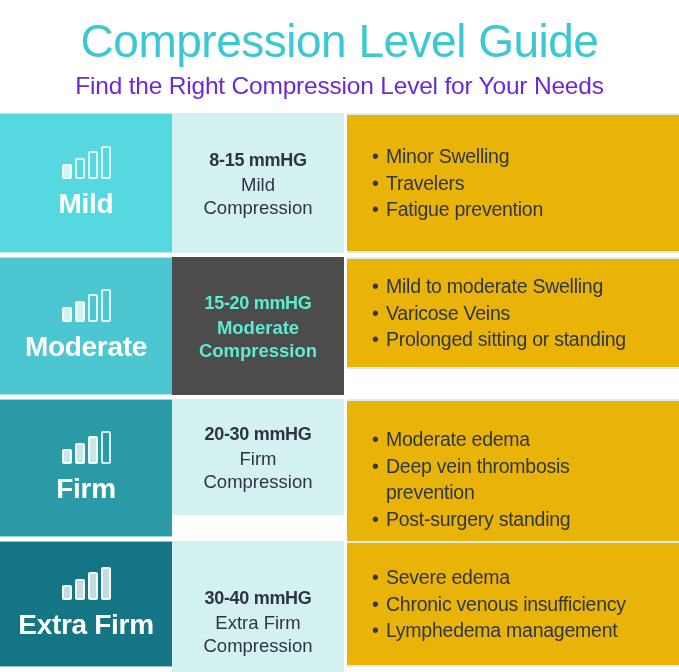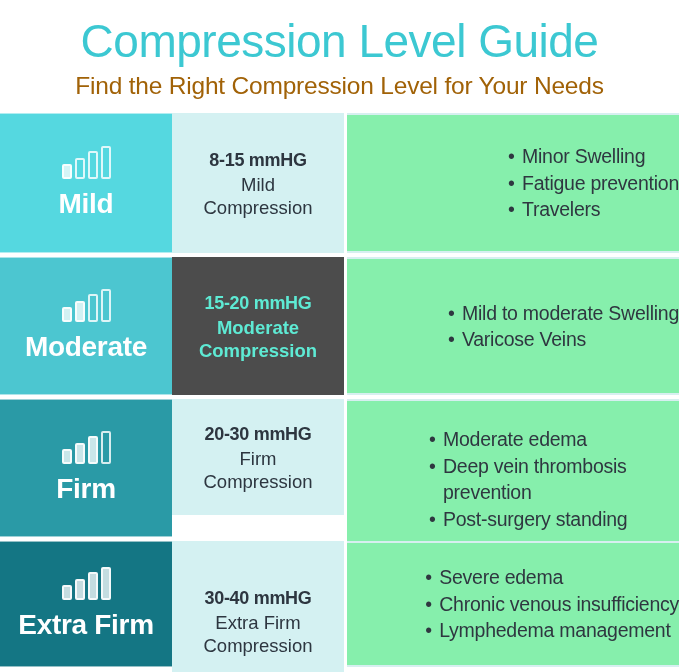--- a/index.html
+++ b/index.html
@@ -19,21 +19,21 @@
     font-weight: 400;
     color: #3cc8d2;
     text-align: center;
     letter-spacing: -0.5px;
     padding-top: 1px;
   }
   .subtitle {
     font-size: 24.5px;
     line-height: 32px;
     font-weight: 400;
-    color: #a16207;
+    color: #6d28d9;
     text-align: center;
     letter-spacing: -0.2px;
     padding-top: 2px;
   }
 
   
   .table { position: absolute; left: 0; top: 100px; width: 679px; }
   .row { position: relative; display: flex; width: 679px; }
   .row + .row { margin-top: 4px; }
 
@@ -96,29 +96,28 @@
   }
   .mmhg-sub {
     font-size: 18.5px;
     line-height: 23px;
     font-weight: 400;
   }
   .cell-mmhg.highlight .mmhg-sub { font-weight: bold; }
 
   .cell-uses {
     flex: 1 1 auto;
-    background: #86efac;
+    background: #eab308;
     padding: 0 0 0 25px;
     display: flex;
     flex-direction: column;
     justify-content: center;
     border-top: 2px solid #d7eff0;
     border-bottom: 2px solid #d7eff0;
     margin-left: 3px;
-    align-items: flex-end;
   }
   .bullets { list-style: none; }
   .bullets li {
     position: relative;
     padding-left: 14px;
     font-size: 19.5px;
     line-height: 26.5px;
     color: #2f3740;
     letter-spacing: -0.25px;
     white-space: nowrap;
@@ -155,45 +154,46 @@
         <div class="level-label">Mild</div>
       </div>
       <div class="cell-mmhg" style="height:140px;">
         <div class="mmhg">8-15 mmHG</div>
         <div class="mmhg-sub">Mild</div>
         <div class="mmhg-sub">Compression</div>
       </div>
       <div class="cell-uses" style="height:140px;">
         <ul class="bullets">
           <li>Minor Swelling</li>
+          <li>Travelers</li>
           <li>Fatigue prevention</li>
-          <li>Travelers</li>
         </ul>
       </div>
     </div>
 
     <div class="row" style="height:138px;">
       <div class="cell-level" style="background:#4cc6d0;height:138px;">
         <div class="bars">
           <span class="bar b1 filled"></span>
           <span class="bar b2 filled"></span>
           <span class="bar b3"></span>
           <span class="bar b4"></span>
         </div>
         <div class="level-label">Moderate</div>
       </div>
       <div class="cell-mmhg highlight" style="height:138px;">
         <div class="mmhg">15-20 mmHG</div>
         <div class="mmhg-sub">Moderate</div>
         <div class="mmhg-sub">Compression</div>
       </div>
-      <div class="cell-uses" style="height:138px;">
+      <div class="cell-uses" style="height:112px;">
         <ul class="bullets">
           <li>Mild to moderate Swelling</li>
           <li>Varicose Veins</li>
+          <li>Prolonged sitting or standing</li>
         </ul>
       </div>
     </div>
 
     <div class="row" style="height:138px;">
       <div class="cell-level" style="background:#2a9aa6;height:138px;">
         <div class="bars">
           <span class="bar b1 filled"></span>
           <span class="bar b2 filled"></span>
           <span class="bar b3 filled"></span>

